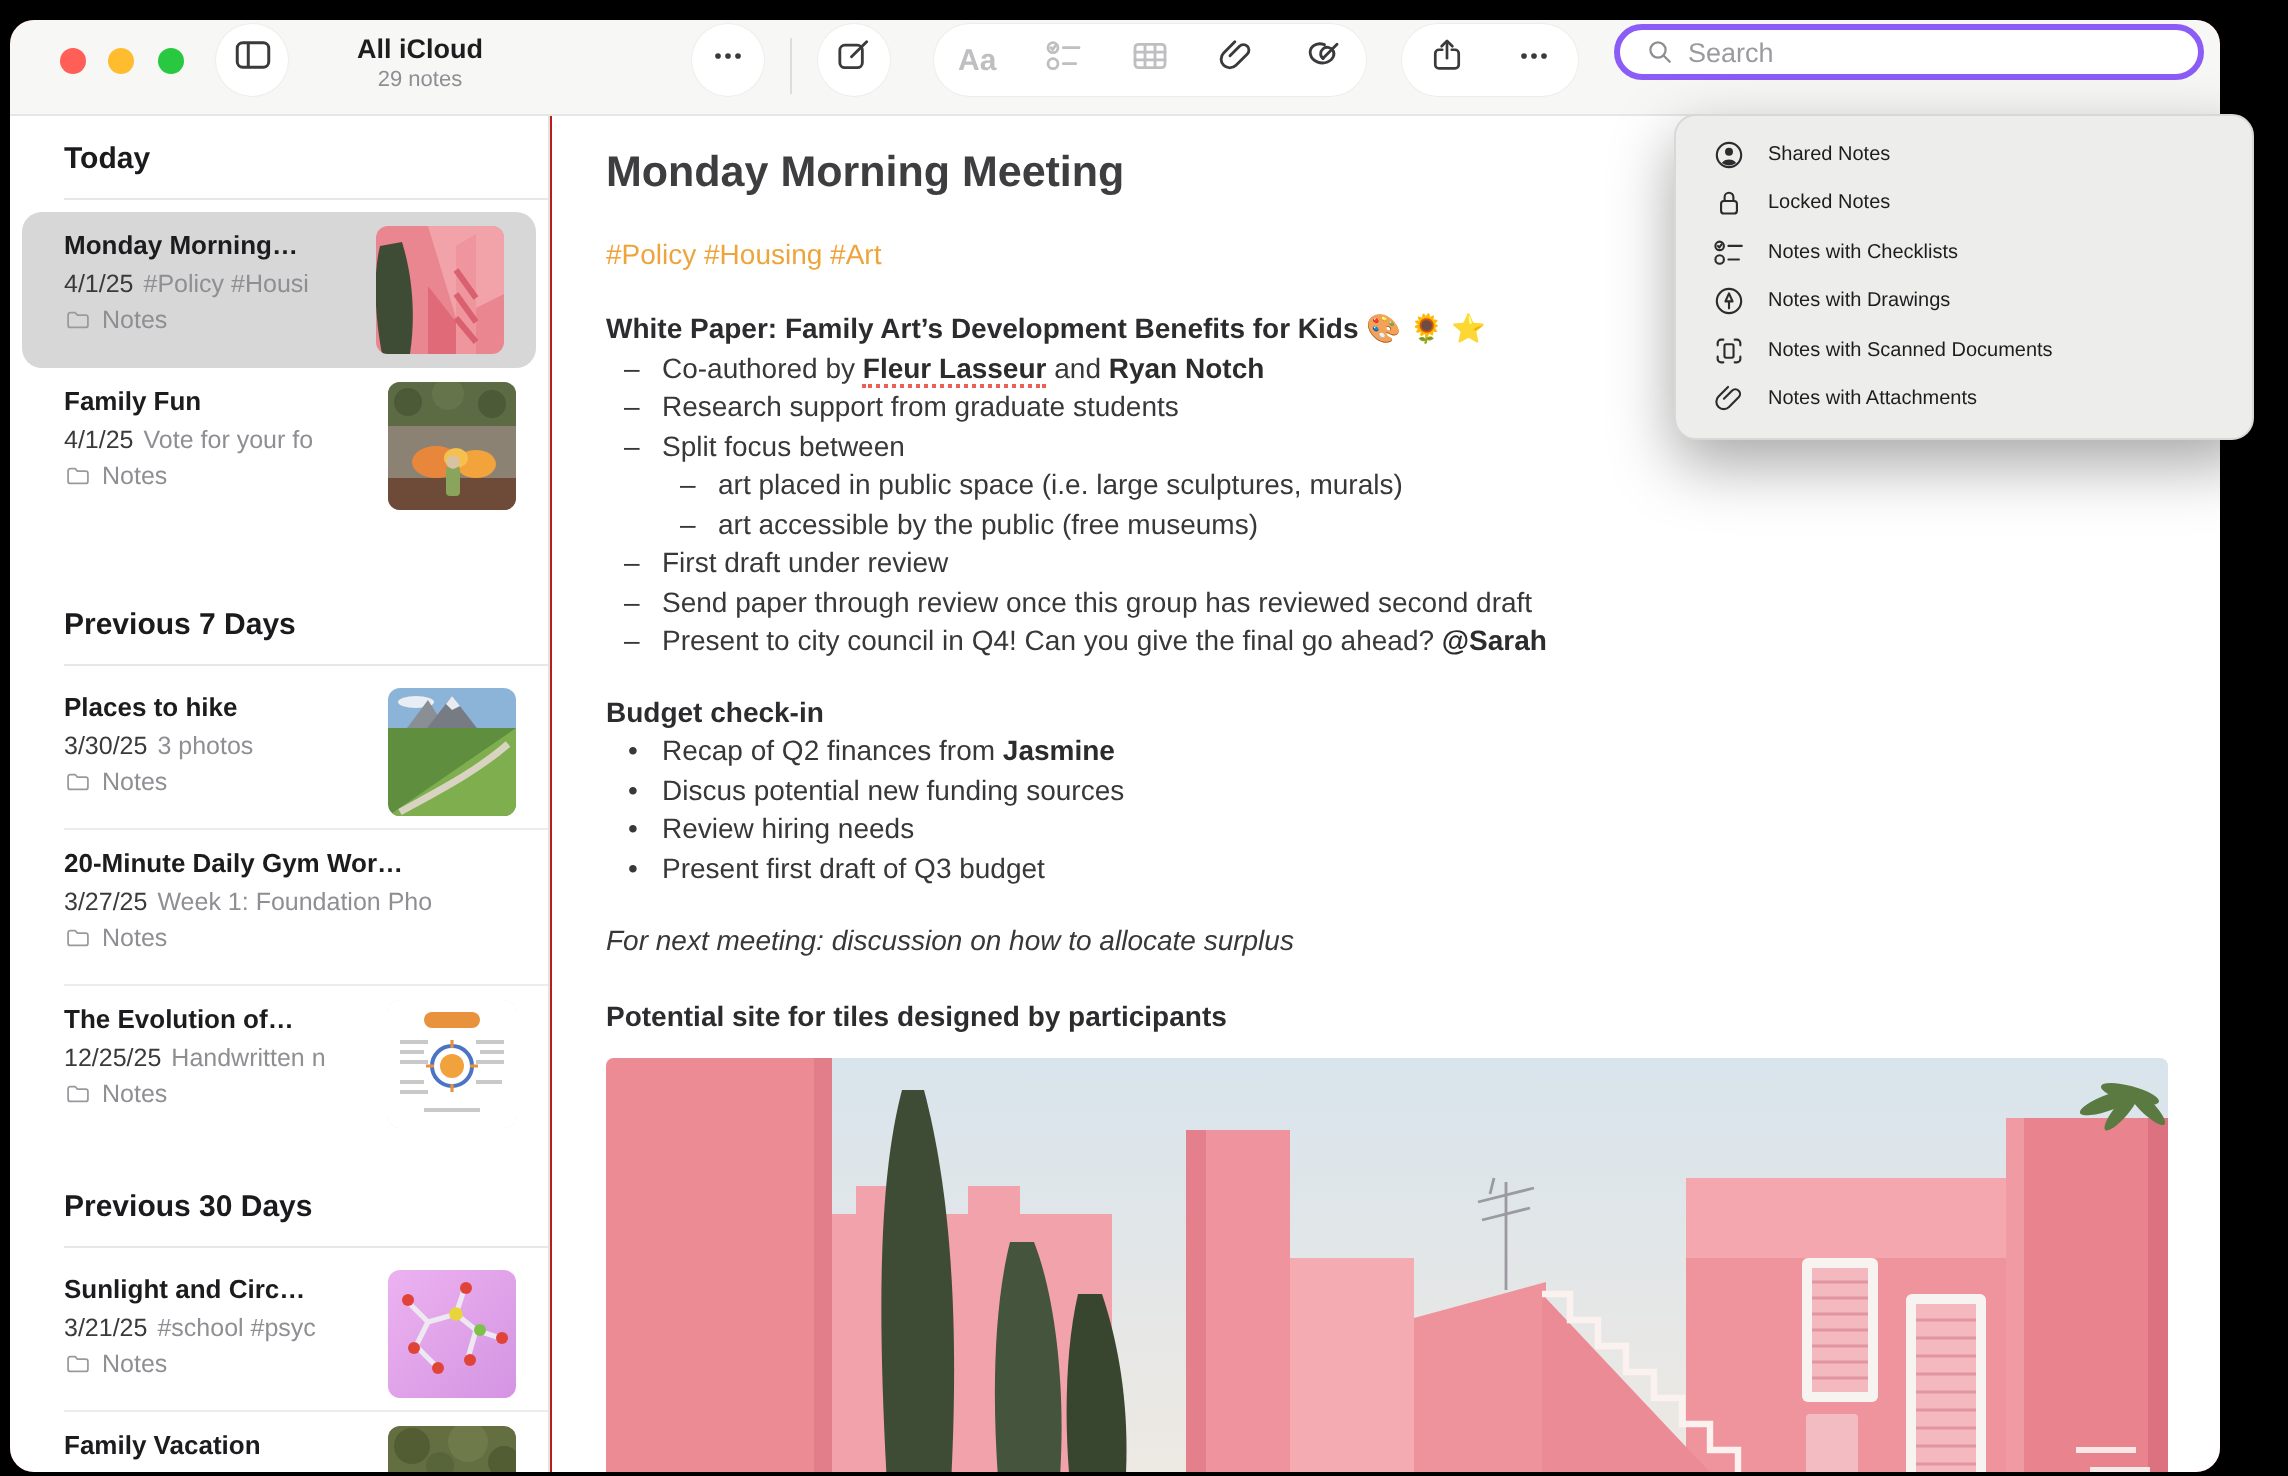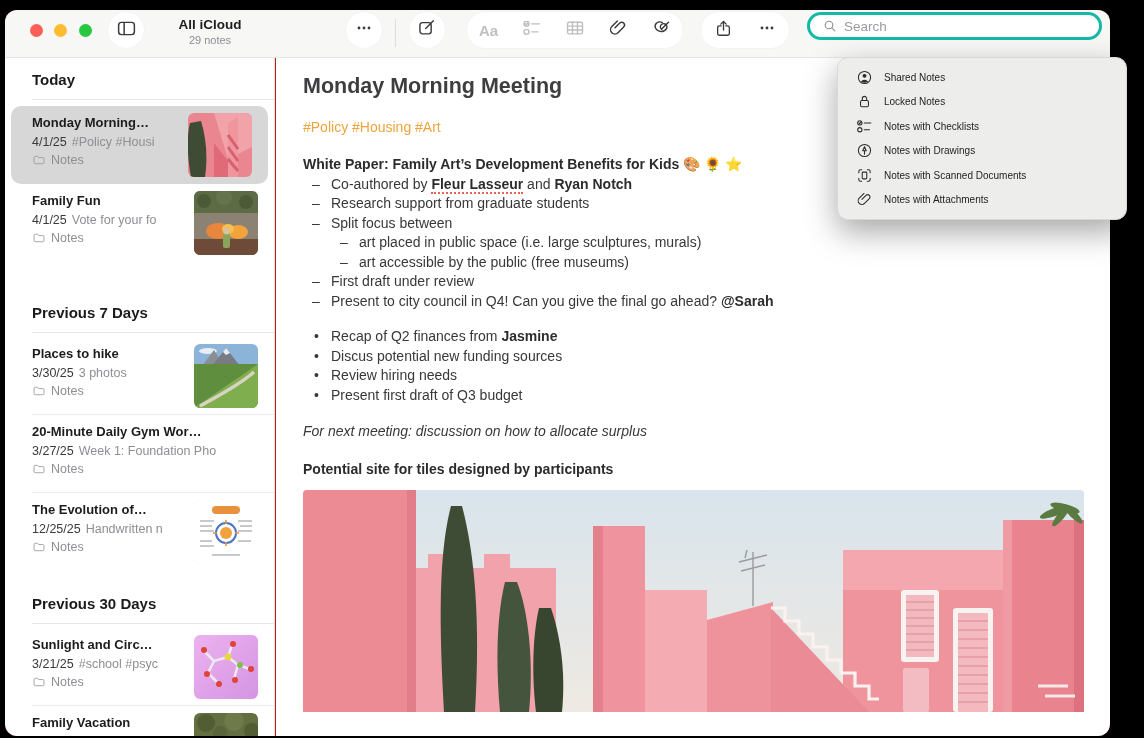--- a/index.html
+++ b/index.html
@@ -17,21 +17,21 @@
   .pill{position:absolute;top:2px;height:36px;border-radius:18px;background:#fff;
     display:flex;align-items:center;justify-content:space-around;color:#3a3a3c;
     box-shadow:0 0 0 .5px rgba(0,0,0,.04);}
   .tbtn{display:flex;align-items:center;justify-content:center;width:34px;height:34px;}
   .dim{color:#bfbfc1;}
   .tb-title{position:absolute;left:130px;top:6px;width:150px;text-align:center;}
   .tb-title .t{font-size:13.5px;font-weight:700;color:#1d1d1f;line-height:17px;}
   .tb-title .s{font-size:11px;color:#8e8e93;line-height:14px;}
   .tb-sep{position:absolute;left:390px;top:9px;width:1px;height:28px;background:#dddddc;}
   .search{position:absolute;left:802px;top:2px;width:295px;height:28px;box-sizing:border-box;
-    border:3px solid #14b8a6;border-radius:19px;background:#fff;display:flex;align-items:center;}
+    border:3px solid #8b5cf6;border-radius:19px;background:#fff;display:flex;align-items:center;}
   .search svg{margin:0 4px 0 12px;color:#8e8e93;flex:0 0 auto;}
   .search input{border:none;outline:none;flex:1;font-size:13.5px;color:#1d1d1f;background:transparent;
     font-family:"Liberation Sans",sans-serif;min-width:0;}
   .search input::placeholder{color:#9a9aa0;}
   
   .dropdown{position:absolute;left:832px;top:47px;width:288px;background:#ededec;
     border:1px solid #d8d8d6;border-radius:11px;box-shadow:0 12px 32px rgba(0,0,0,.35);
     padding:7px 0;z-index:20;}
   .dd-item{display:flex;align-items:center;height:24.5px;padding:0 12px 0 17px;color:#1d1d1f;}
   .dd-ic{width:18px;display:flex;justify-content:center;margin-right:11px;color:#2c2c2e;flex:0 0 auto;}
@@ -483,23 +483,25 @@
 
       <div class="body">
         <div class="h-bold"><span>White Paper: Family Art’s Development Benefits for Kids</span> <span>🎨 🌻 ⭐</span></div>
 
         <div class="li"><span>Co-authored by </span><span class="b spellcheck">Fleur Lasseur</span><span> and </span><span class="b">Ryan Notch</span></div>
         <div class="li"><span>Research support from graduate students</span></div>
         <div class="li"><span>Split focus between</span></div>
         <div class="li nested"><span>art placed in public space (i.e. large sculptures, murals)</span></div>
         <div class="li nested"><span>art accessible by the public (free museums)</span></div>
         <div class="li"><span>First draft under review</span></div>
+        <div class="li"><span>Send paper through review once this group has reviewed second draft</span></div>
         <div class="li"><span>Present to city council in Q4! Can you give the final go ahead? </span><span class="b">@Sarah</span></div>
 
         <div class="gap"></div>
+        <div style="font-weight:700;color:#2c2c2e">Budget check-in</div>
         <div class="bl"><span>Recap of Q2 finances from </span><span class="b">Jasmine</span></div>
         <div class="bl"><span>Discus potential new funding sources</span></div>
         <div class="bl"><span>Review hiring needs</span></div>
         <div class="bl"><span>Present first draft of Q3 budget</span></div>
 
         <div class="italic">For next meeting: discussion on how to allocate surplus</div>
         <div class="caption">Potential site for tiles designed by participants</div>
       </div>
 
       <div class="photo">

